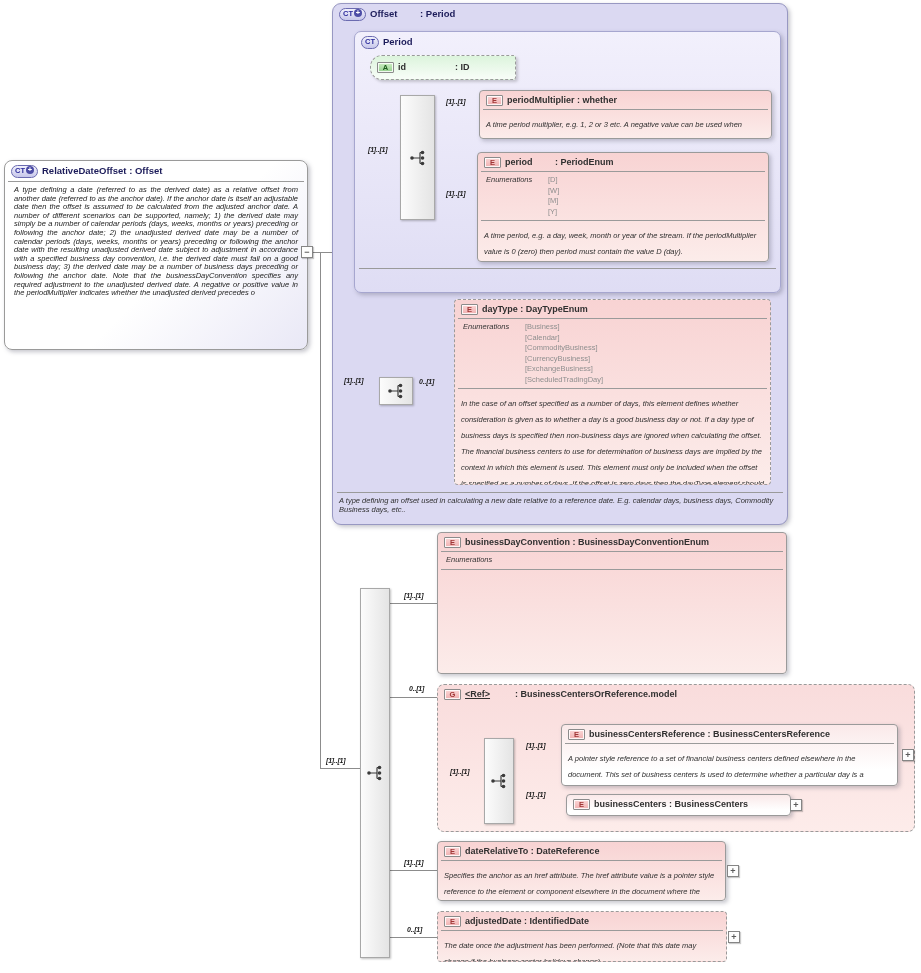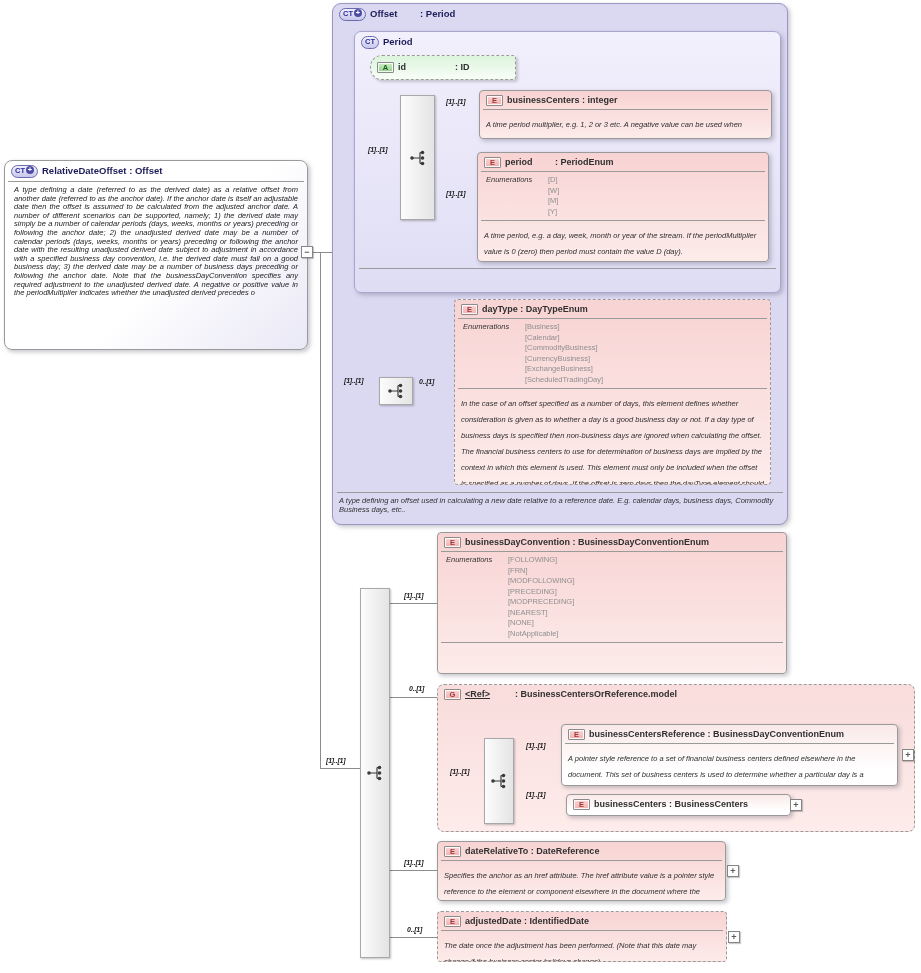--- a/index.html
+++ b/index.html
@@ -117,21 +117,21 @@
           <circle cx="3" cy="9" r="1.8"></circle>
             <circle cx="13.5" cy="3.5" r="1.8"></circle>
           <circle cx="13.5" cy="9" r="1.8"></circle>
             <circle cx="13.5" cy="14.5" r="1.8"></circle>
         </svg>
       </div>
 
       <div class="node pink" style="left:124px; top:58px; width:293px; height:49px;">
         <div class="hdr">
           <span class="badge b-e">E</span>
-          <span class="title">businessCenters : integer</span>
+          <span class="title">periodMultiplier : whether</span>
         </div>
         <div class="sep"></div>
         <div class="desc">A time period multiplier, e.g. 1, 2 or 3 etc. A negative value can be used when specifying an offset relative to another date, e.g. -2 days.</div>
       </div>
 
       <div class="node pink" style="left:122px; top:120px; width:292px; height:110px;">
         <div class="hdr">
           <span class="badge b-e">E</span>
           <span class="title"><span class="t-name nw50">period</span><span class="t-type">: PeriodEnum</span></span>
         </div>
@@ -208,28 +208,20 @@
   </div>
 
   <div class="node pink" style="left:437px; top:532px; width:350px; height:142px;">
     <div class="hdr">
       <span class="badge b-e">E</span>
       <span class="title">businessDayConvention : BusinessDayConventionEnum</span>
     </div>
     <div class="sep"></div>
     <div class="enum-row">
       <span class="enum-label">Enumerations</span>
-      <div class="enum-vals">[FOLLOWING]
-[FRN]
-[MODFOLLOWING]
-[PRECEDING]
-[MODPRECEDING]
-[NEAREST]
-[NONE]
-[NotApplicable]</div>
     </div>
     <div class="sep"></div>
   </div>
 
   <div class="node group-box dashed" style="left:437px; top:684px; width:478px; height:148px; overflow:visible;">
     <div class="hdr">
       <span class="badge b-g">G</span>
       <span class="title" style="white-space:normal;"><span class="t-name nw53" style="vertical-align:top;text-decoration:underline;">&lt;Ref&gt;</span><span class="t-type wrap2">: BusinessCentersOrReference.model</span></span>
     </div>
 
@@ -239,21 +231,21 @@
         <circle cx="3" cy="9" r="1.8"></circle>
           <circle cx="13.5" cy="3.5" r="1.8"></circle>
         <circle cx="13.5" cy="9" r="1.8"></circle>
           <circle cx="13.5" cy="14.5" r="1.8"></circle>
       </svg>
     </div>
 
     <div class="node pinklight" style="left:123px; top:39px; width:337px; height:62px;">
       <div class="hdr">
         <span class="badge b-e">E</span>
-        <span class="title">businessCentersReference : BusinessDayConventionEnum</span>
+        <span class="title">businessCentersReference : BusinessCentersReference</span>
       </div>
       <div class="sep"></div>
       <div class="desc">A pointer style reference to a set of financial business centers defined elsewhere in the document. This set of business centers is used to determine whether a particular day is a business day or not.</div>
     </div>
     <div class="plusbox" style="left:464px; top:64px;">+</div>
 
     <div class="node pinklight" style="left:128px; top:109px; width:225px; height:22px;">
       <div class="hdr" style="padding-top:4px;">
         <span class="badge b-e">E</span>
         <span class="title">businessCenters : BusinessCenters</span>

